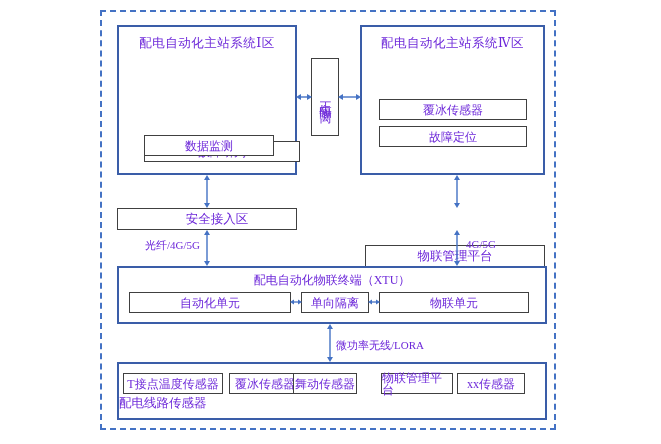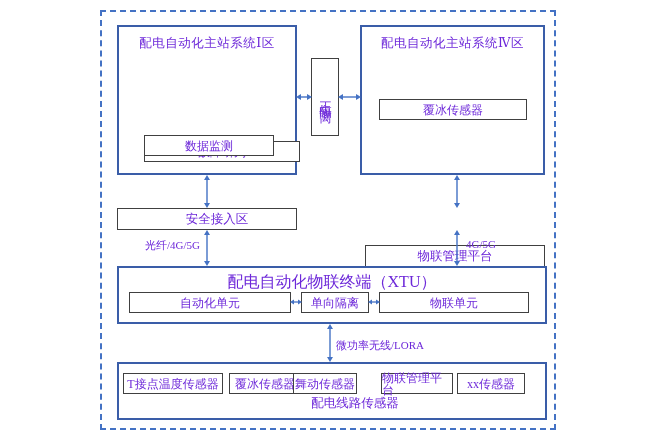--- a/index.html
+++ b/index.html
@@ -16,22 +16,22 @@
     position:absolute;border:2px solid #3a5da8;box-sizing:border-box;background:#fff;
   }
   .zone1{left:117px;top:25px;width:180px;height:150px;}
   .zone4{left:360px;top:25px;width:185px;height:150px;}
   .xtu{left:117px;top:266px;width:430px;height:58px;}
   .sensors{left:117px;top:362px;width:430px;height:58px;}
   .zone-title{
     position:absolute;left:0;top:8px;width:100%;text-align:center;
     font-size:12.5px;letter-spacing:.5px;
   }
-  .xtu-title{position:absolute;left:0;top:4px;width:100%;text-align:center;font-size:16px;}
-  .sensors-title{position:absolute;left:0;bottom:6px;width:100%;text-align:center;font-size:12.5px;padding-left:23px;}
+  .xtu-title{position:absolute;left:0;top:4px;width:100%;text-align:center;font-size:12px;}
+  .sensors-title{position:absolute;left:0;bottom:6px;width:100%;font-size:12.5px;}
   .small-box{
     position:absolute;border:1px solid #404040;box-sizing:border-box;background:#fff;
     display:flex;align-items:center;justify-content:center;font-size:12px;line-height:1;
   }
   .bar{
     position:absolute;border:1px solid #404040;box-sizing:border-box;background:#fff;
     display:flex;align-items:center;justify-content:center;font-size:12.5px;
   }
   .secure-access{left:117px;top:208px;width:180px;height:22px;padding-left:20px;}
   .iot-platform{left:365px;top:208px;width:180px;height:22px;margin-top:37px;}
@@ -59,20 +59,21 @@
     <div class="zone-title">配电自动化主站系统Ⅰ区</div>
     <div class="small-box" style="left:25px;top:82px;width:156px;height:21px;margin-top:32px;">故障研判</div>
     <div class="small-box" style="left:25px;top:108px;width:130px;height:21px;">数据监测</div>
   </div>
 
   <div class="iso-box">正向隔离</div>
 
   <div class="container zone4">
     <div class="zone-title">配电自动化主站系统Ⅳ区</div>
     <div class="small-box" style="left:17px;top:72px;width:148px;height:21px;">覆冰传感器</div>
+    <div class="small-box" style="left:17px;top:99px;width:148px;height:21px;">故障定位</div>
   </div>
 
   <svg class="arrow" style="left:296px;top:92px;" width="16" height="10">
     <line x1="4" y1="5" x2="12" y2="5" stroke="#4472c4" stroke-width="1.4"></line>
     <polygon points="0,5 5,2 5,8" fill="#4472c4"></polygon>
     <polygon points="16,5 11,2 11,8" fill="#4472c4"></polygon>
   </svg>
   <svg class="arrow" style="left:338px;top:92px;" width="23" height="10">
     <line x1="4" y1="5" x2="19" y2="5" stroke="#4472c4" stroke-width="1.4"></line>
     <polygon points="0,5 5,2 5,8" fill="#4472c4"></polygon>

